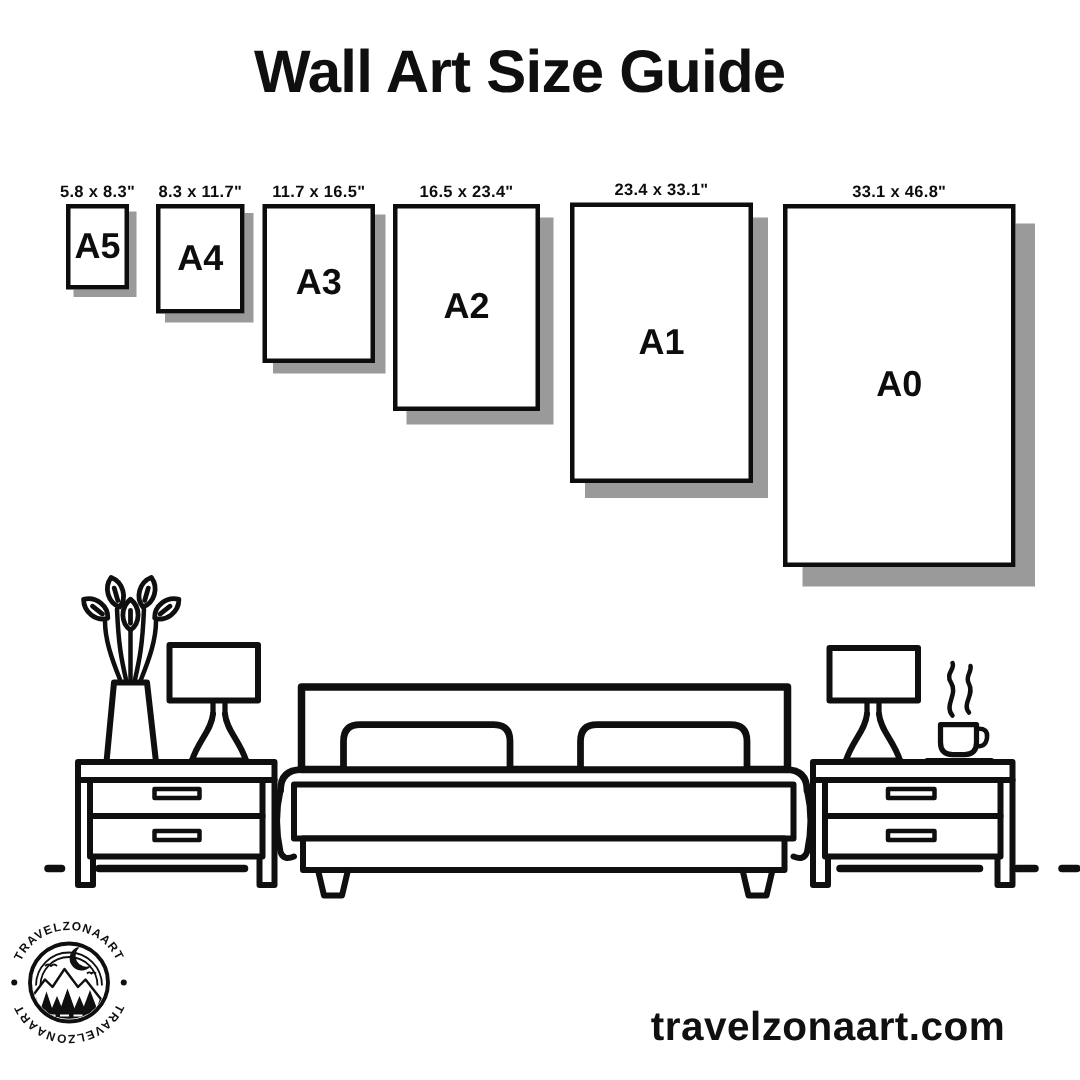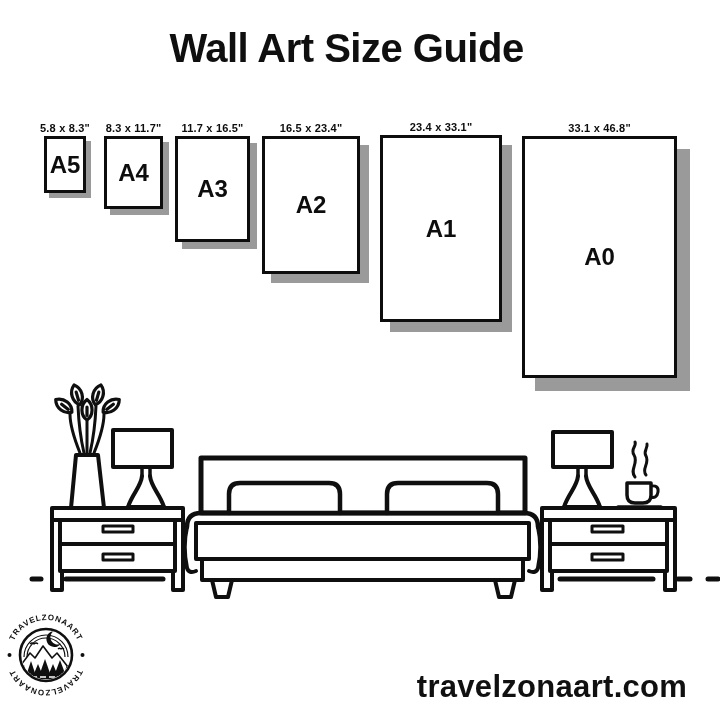--- a/index.html
+++ b/index.html
@@ -26,21 +26,21 @@
   .f-a4{left:104px;top:136px;width:59px; height:73px; box-shadow:6px 6px 0 #9a9a9a;}
   .f-a3{left:175px;top:136px;width:75px; height:106px;box-shadow:7px 7px 0 #9a9a9a;}
   .f-a2{left:262px;top:136px;width:98px; height:138px;box-shadow:9px 9px 0 #9a9a9a;}
   .f-a1{left:380px;top:135px;width:122px;height:187px;box-shadow:10px 10px 0 #9a9a9a;}
   .f-a0{left:522px;top:136px;width:155px;height:242px;box-shadow:13px 13px 0 #9a9a9a;}
   
   .scene{position:absolute;left:0;top:380px;width:720px;height:230px;}
   .logo{position:absolute;left:4px;top:613px;width:84px;height:84px;}
   .website{
     position:absolute;left:396px;top:669px;width:312px;text-align:center;
-    font-size:31px;font-weight:800;letter-spacing:.3px;color:#101010;
+    font-size:27px;font-weight:800;letter-spacing:.3px;color:#101010;
   }
 </style>
 </head>
 <body>
 
 <div class="page">
 
   <div class="title">Wall Art Size Guide</div>
 
   <div>

